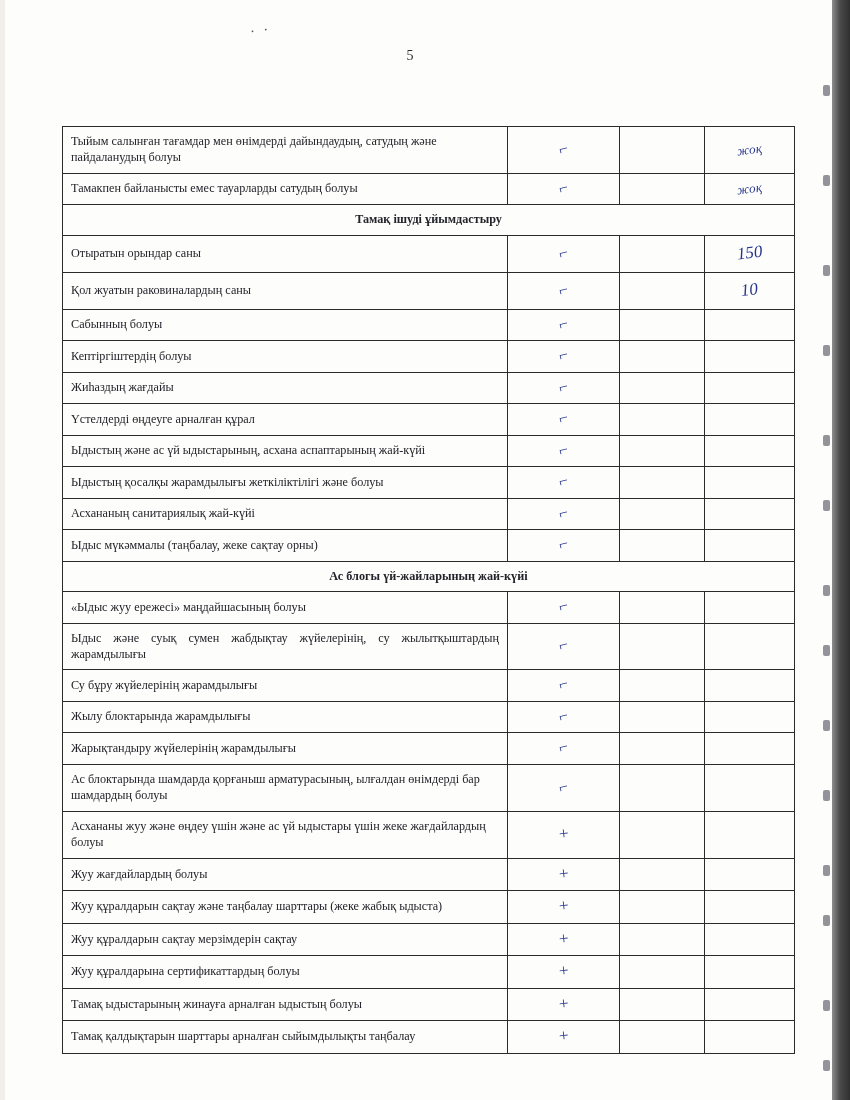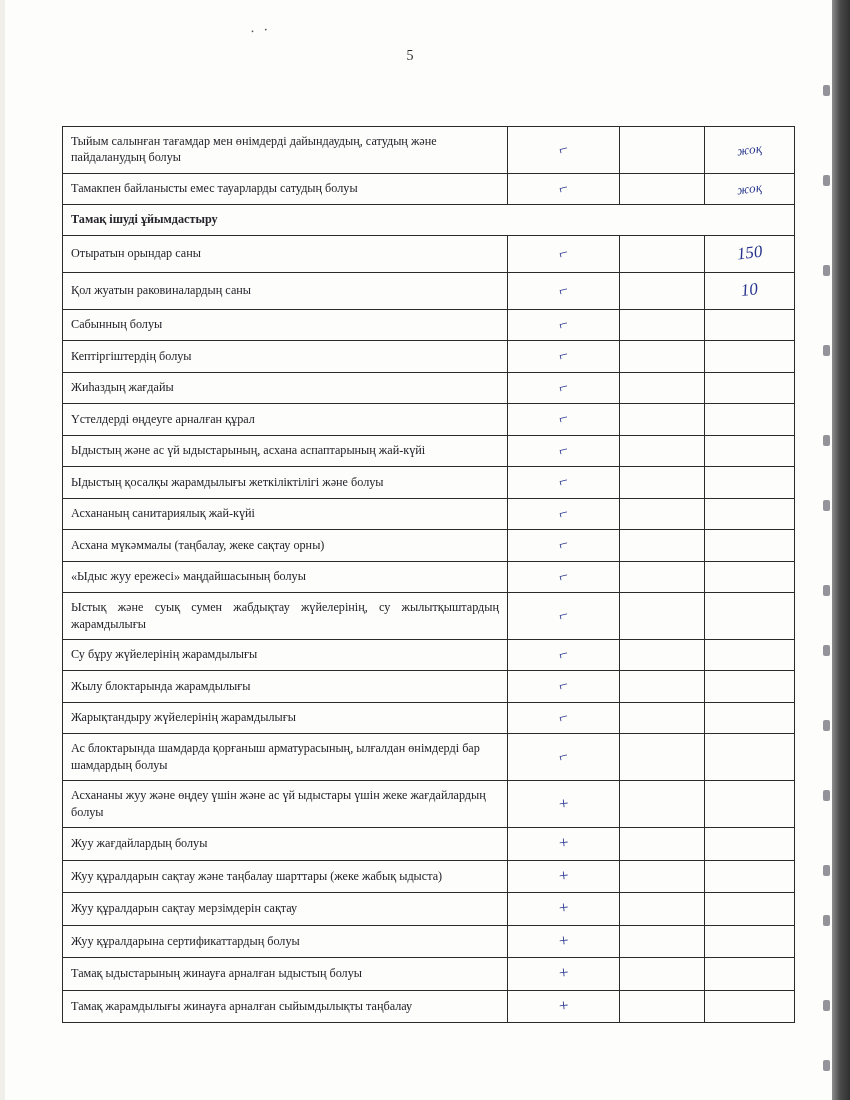--- a/index.html
+++ b/index.html
@@ -105,20 +105,21 @@
 
   td.label { text-align: left; }
   td.label.justify {
     text-align: justify;
     text-align-last: left;
   }
   td.section {
     font-weight: bold;
     font-size: 12.8px;
     padding: 7px 8px;
+    text-align: center;
   }
   td.mark, td.mid, td.note {
     text-align: center;
     font-family: "Liberation Serif", serif;
   }
   td.mark {
     color: #2b3a8c;
     font-size: 15px;
   }
   .pen {
@@ -258,36 +259,39 @@
       </tr>
 
       <tr>
         <td class="label">Асхананың санитариялық жай-күйі</td>
         <td class="mark"><span class="pen">⌐</span></td>
         <td class="mid"></td>
         <td class="note"></td>
       </tr>
 
       <tr>
-        <td class="label">Асхана мүкәммалы (таңбалау, жеке сақтау орны)</td>
-        <td class="mark"><span class="pen">⌐</span></td>
-        <td class="mid"></td>
-        <td class="note"></td>
-      </tr>
-
+        <td class="label">Ыдыс мүкәммалы (таңбалау, жеке сақтау орны)</td>
+        <td class="mark"><span class="pen">⌐</span></td>
+        <td class="mid"></td>
+        <td class="note"></td>
+      </tr>
+
+      <tr>
+        <td class="section" colspan="4">Ас блогы үй-жайларының жай-күйі</td>
+      </tr>
 
       <tr>
         <td class="label">«Ыдыс жуу ережесі» маңдайшасының болуы</td>
         <td class="mark"><span class="pen">⌐</span></td>
         <td class="mid"></td>
         <td class="note"></td>
       </tr>
 
       <tr>
-        <td class="label justify">Ыстық және суық сумен жабдықтау жүйелерінің, су жылытқыштардың жарамдылығы</td>
+        <td class="label justify">Ыдыс және суық сумен жабдықтау жүйелерінің, су жылытқыштардың жарамдылығы</td>
         <td class="mark"><span class="pen">⌐</span></td>
         <td class="mid"></td>
         <td class="note"></td>
       </tr>
 
       <tr>
         <td class="label">Су бұру жүйелерінің жарамдылығы</td>
         <td class="mark"><span class="pen">⌐</span></td>
         <td class="mid"></td>
         <td class="note"></td>
@@ -350,21 +354,21 @@
       </tr>
 
       <tr>
         <td class="label">Тамақ ыдыстарының жинауға арналған ыдыстың болуы</td>
         <td class="mark"><span class="pen plus">+</span></td>
         <td class="mid"></td>
         <td class="note"></td>
       </tr>
 
       <tr>
-        <td class="label">Тамақ жарамдылығы жинауға арналған сыйымдылықты таңбалау</td>
+        <td class="label">Тамақ қалдықтарын шарттары арналған сыйымдылықты таңбалау</td>
         <td class="mark"><span class="pen plus">+</span></td>
         <td class="mid"></td>
         <td class="note"></td>
       </tr>
 
     </tbody>
   </table>
 
 </div>
 

